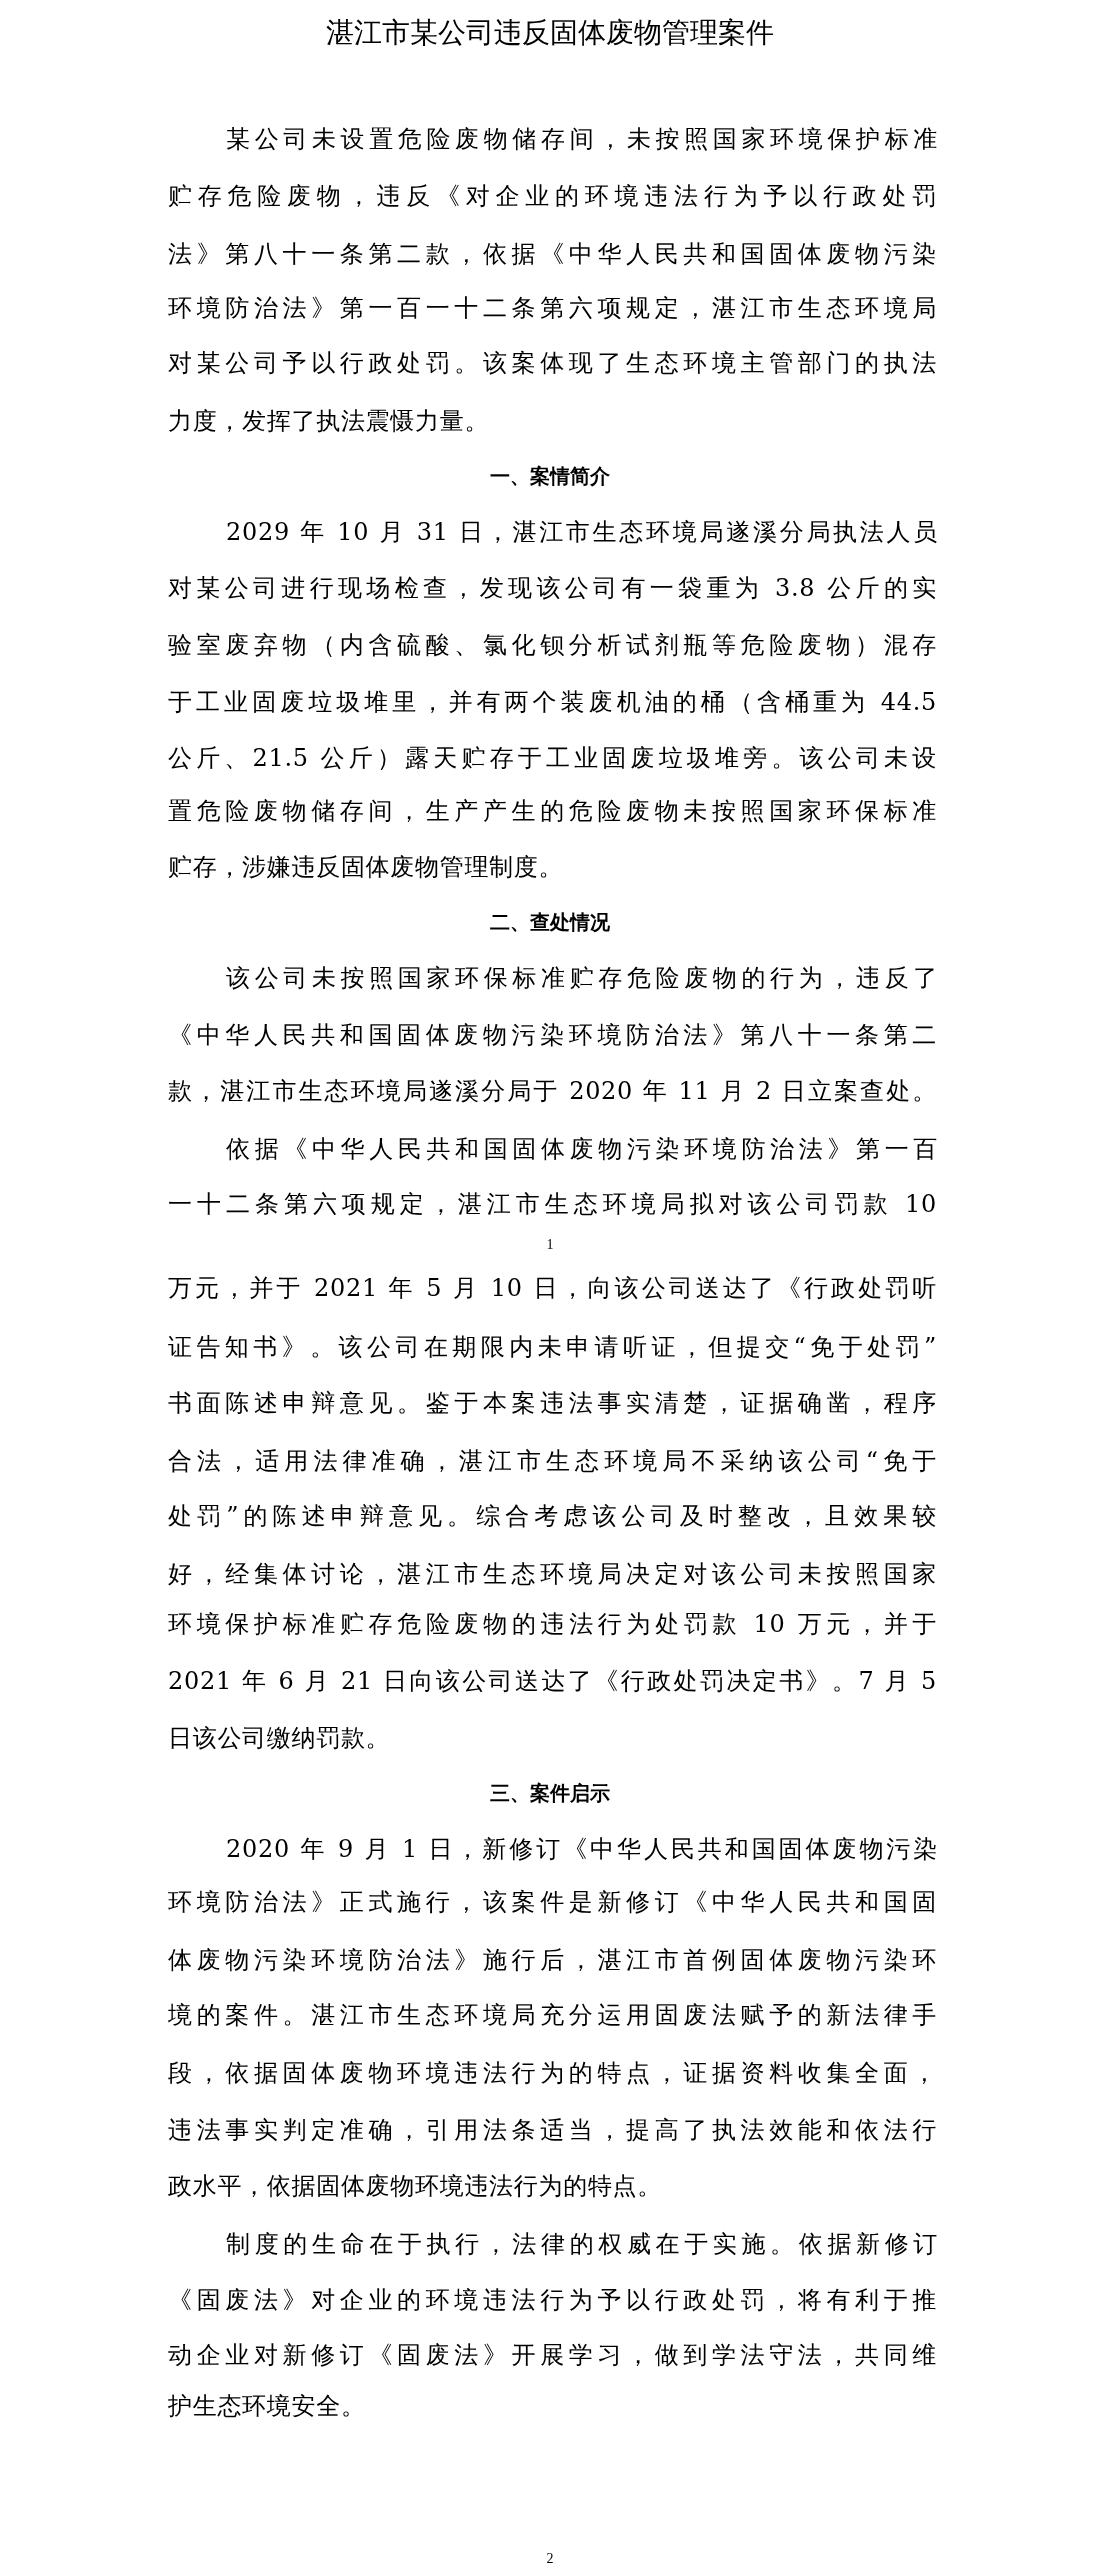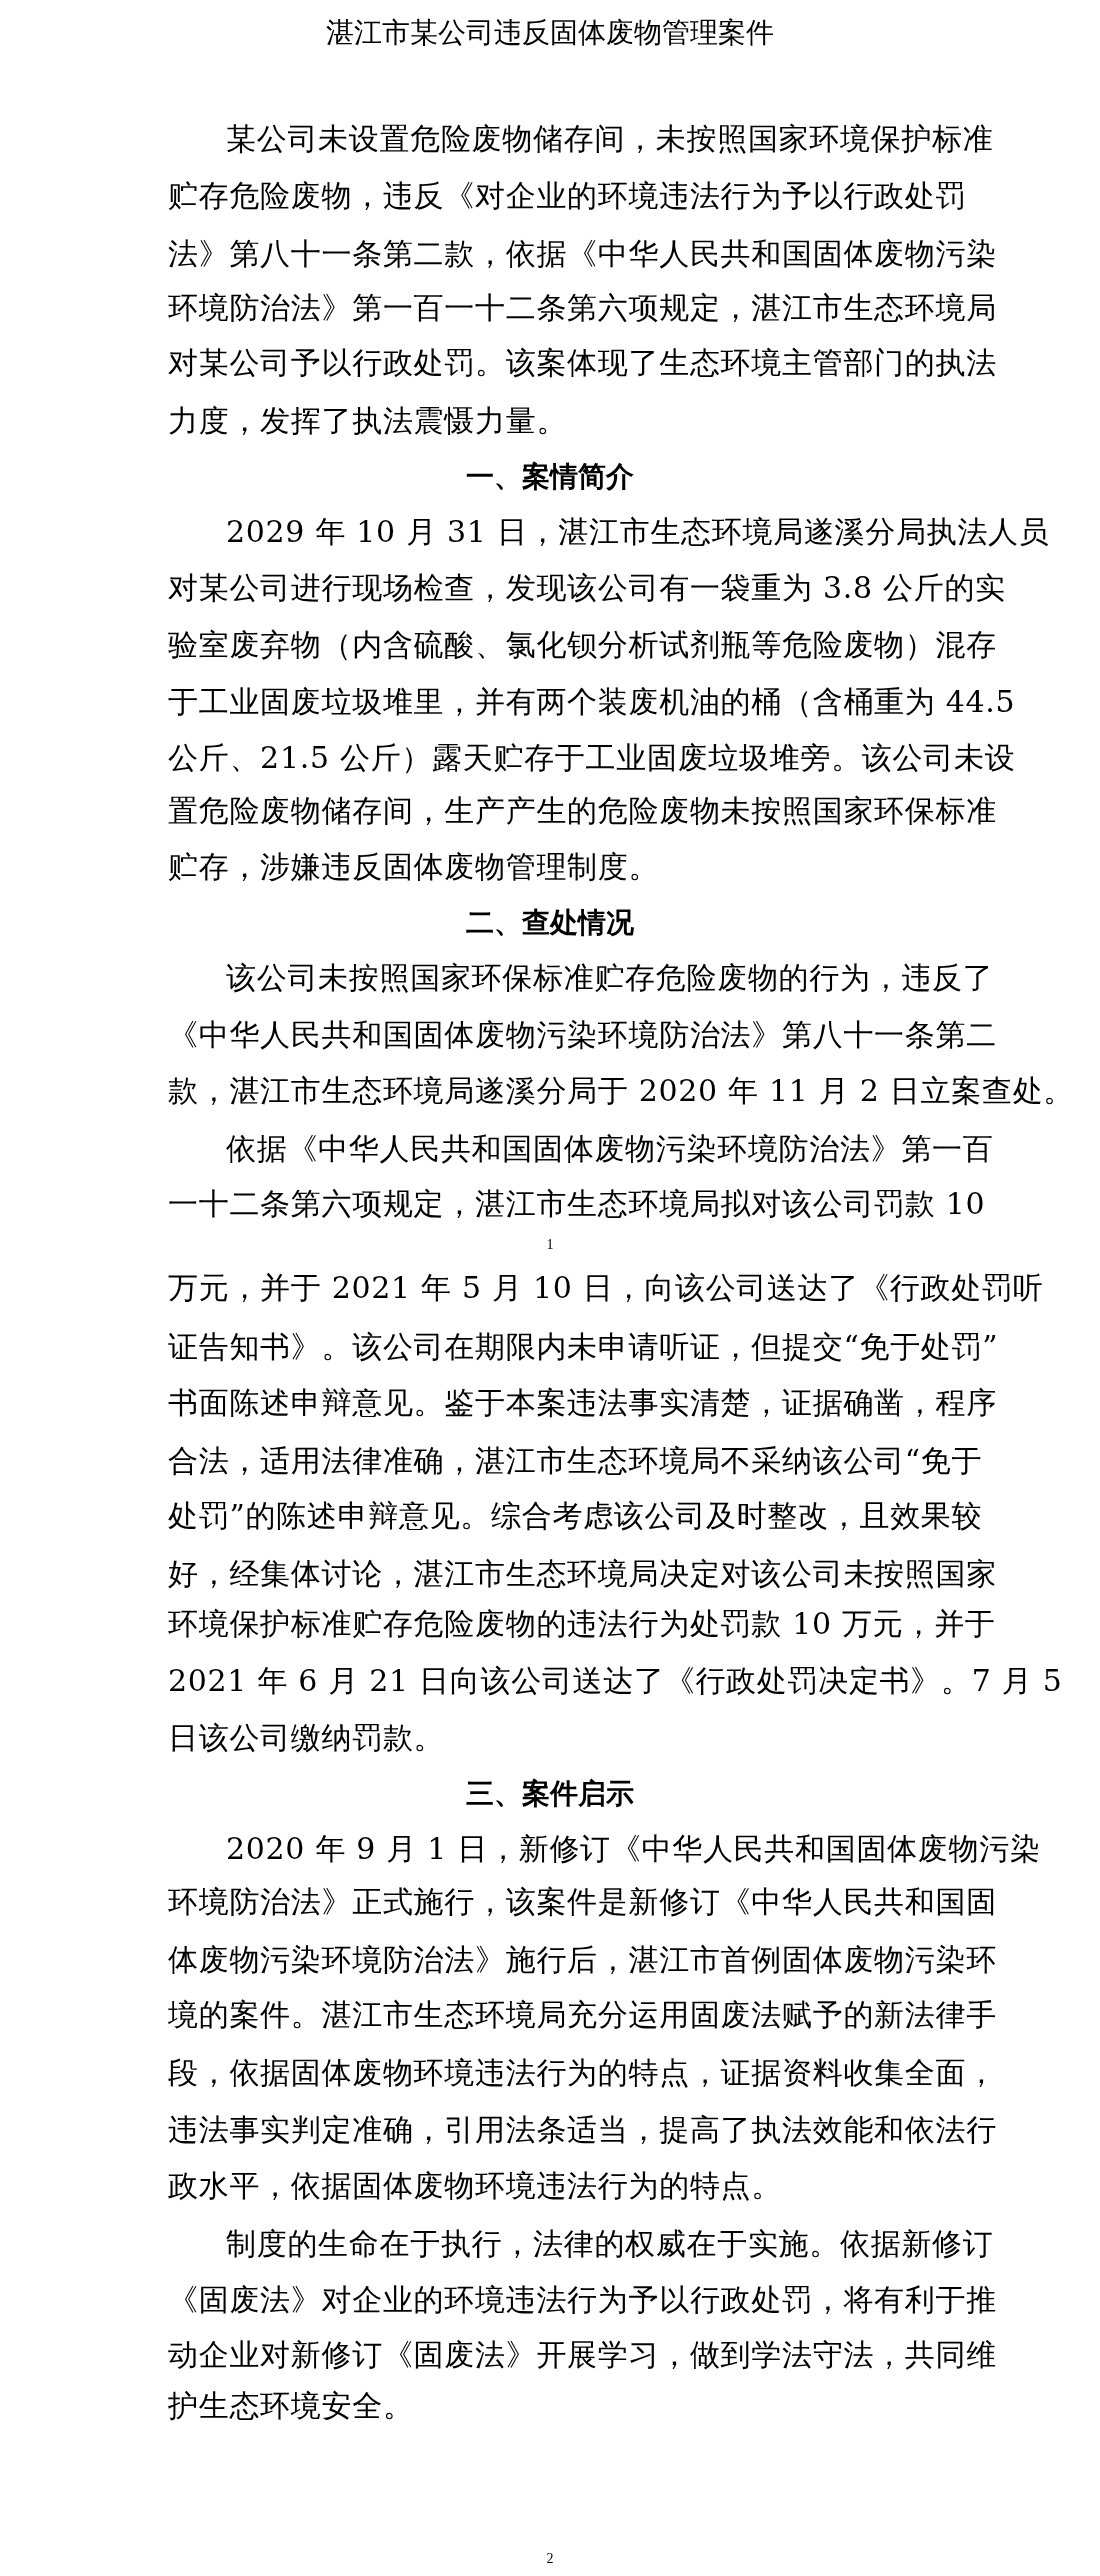--- a/index.html
+++ b/index.html
@@ -5,29 +5,29 @@
   html, body { margin: 0; padding: 0; background: #ffffff; }
   body { width: 1100px; height: 2576px; position: relative; overflow: hidden; color: #000; }
   .title {
     position: absolute; left: 0; width: 1100px; top: 7px; height: 36px;
     text-align: center; font-family: "DejaVu Sans", sans-serif; font-size: 28px; line-height: 36px;
     letter-spacing: 0px;
     margin-top: 8px;
   }
   .line {
     position: absolute; left: 168px; width: 769px; height: 42px; line-height: 42px;
-    font-family: "DejaVu Serif", serif; font-size: 30px; white-space: nowrap;
+    font-family: "DejaVu Serif", serif; font-size: 24px; white-space: nowrap;
     text-align: justify; text-align-last: justify;
     letter-spacing: 0.7px;
   }
   .line.last { text-align-last: left; }
   .line.indent { left: 226px; width: 712px; }
   .heading {
     position: absolute; left: 0; width: 1100px; height: 39px; line-height: 39px;
-    text-align: center; font-family: "DejaVu Sans", sans-serif; font-size: 28px; font-weight: bold;
+    text-align: center; font-family: "DejaVu Sans", sans-serif; font-size: 20px; font-weight: bold;
   }
   .pagenum {
     position: absolute; left: 0; width: 1100px; text-align: center;
     font-family: "Liberation Serif", serif; font-size: 14px; line-height: 16.6px; height: 16.6px;
   }
 </style>
 </head>
 <body>
 
 <div>

